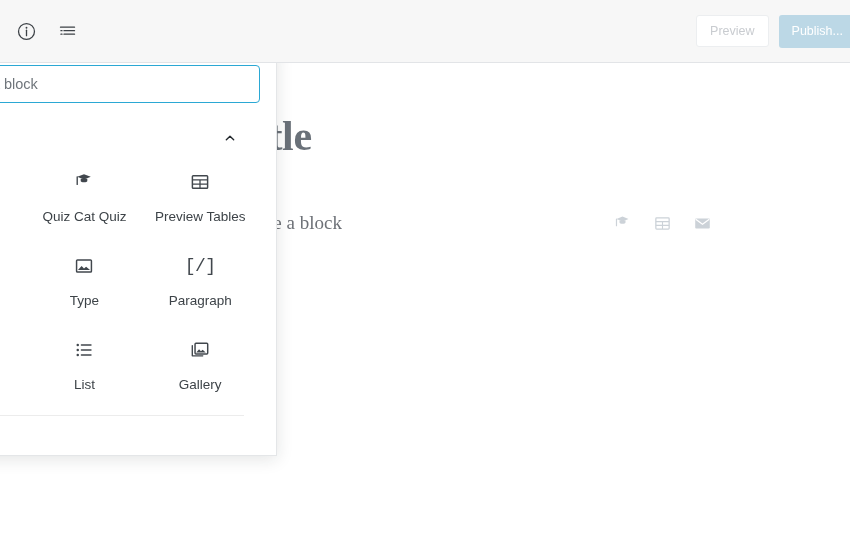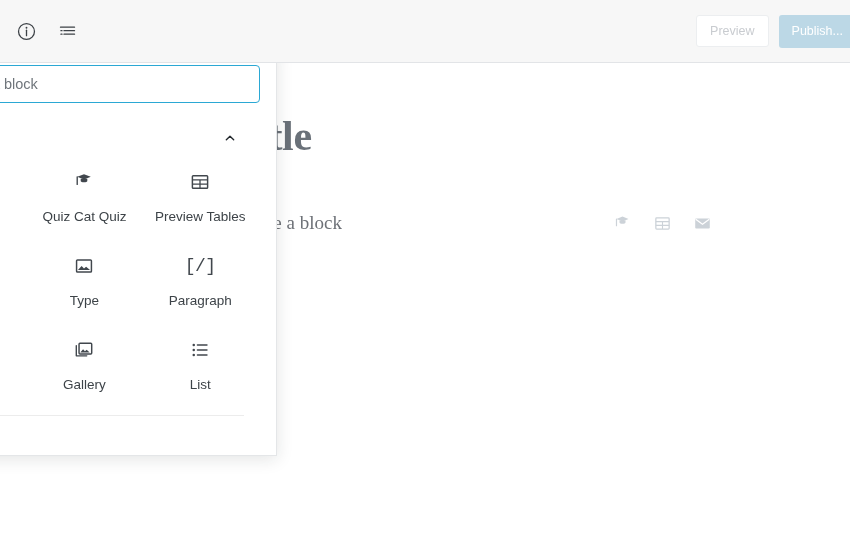--- a/index.html
+++ b/index.html
@@ -406,40 +406,40 @@
           </button>
 
           <button class="block-item">
             
             
           </button>
 
           <button class="block-item">
             <span class="block-item-icon">
               <svg width="22" height="22" viewBox="0 0 24 24" fill="none" aria-hidden="true">
-                <path d="M3.6 7.2v11.2h11.4" stroke="#41474d" stroke-width="1.5" stroke-linecap="round" stroke-linejoin="round" fill="none"></path>
-                <rect x="6.6" y="4.6" width="13.8" height="11.8" rx="1" stroke="#41474d" stroke-width="1.6"></rect>
-                <path d="M7.9 14.6 11 11.2l2 2.1 1.9-1.6 3.3 2.9" fill="#41474d"></path>
-              </svg>
-            </span>
-            <span class="block-item-label">Gallery</span>
-          </button>
-
-          <button class="block-item">
-            <span class="block-item-icon">
-              <svg width="22" height="22" viewBox="0 0 24 24" fill="none" aria-hidden="true">
                 <circle cx="5.2" cy="6.6" r="1.35" fill="#41474d"></circle>
                 <circle cx="5.2" cy="12" r="1.35" fill="#41474d"></circle>
                 <circle cx="5.2" cy="17.4" r="1.35" fill="#41474d"></circle>
                 <path d="M9.2 6.6h10.4M9.2 12h10.4M9.2 17.4h10.4" stroke="#41474d" stroke-width="1.6" stroke-linecap="round"></path>
               </svg>
             </span>
             <span class="block-item-label">List</span>
           </button>
 
+          <button class="block-item">
+            <span class="block-item-icon">
+              <svg width="22" height="22" viewBox="0 0 24 24" fill="none" aria-hidden="true">
+                <path d="M3.6 7.2v11.2h11.4" stroke="#41474d" stroke-width="1.5" stroke-linecap="round" stroke-linejoin="round" fill="none"></path>
+                <rect x="6.6" y="4.6" width="13.8" height="11.8" rx="1" stroke="#41474d" stroke-width="1.6"></rect>
+                <path d="M7.9 14.6 11 11.2l2 2.1 1.9-1.6 3.3 2.9" fill="#41474d"></path>
+              </svg>
+            </span>
+            <span class="block-item-label">Gallery</span>
+          </button>
+
         </div>
 
         <div id="panel-footer-divider"></div>
 
       </div>
     </div>
 
   </div>
 
 </div>

